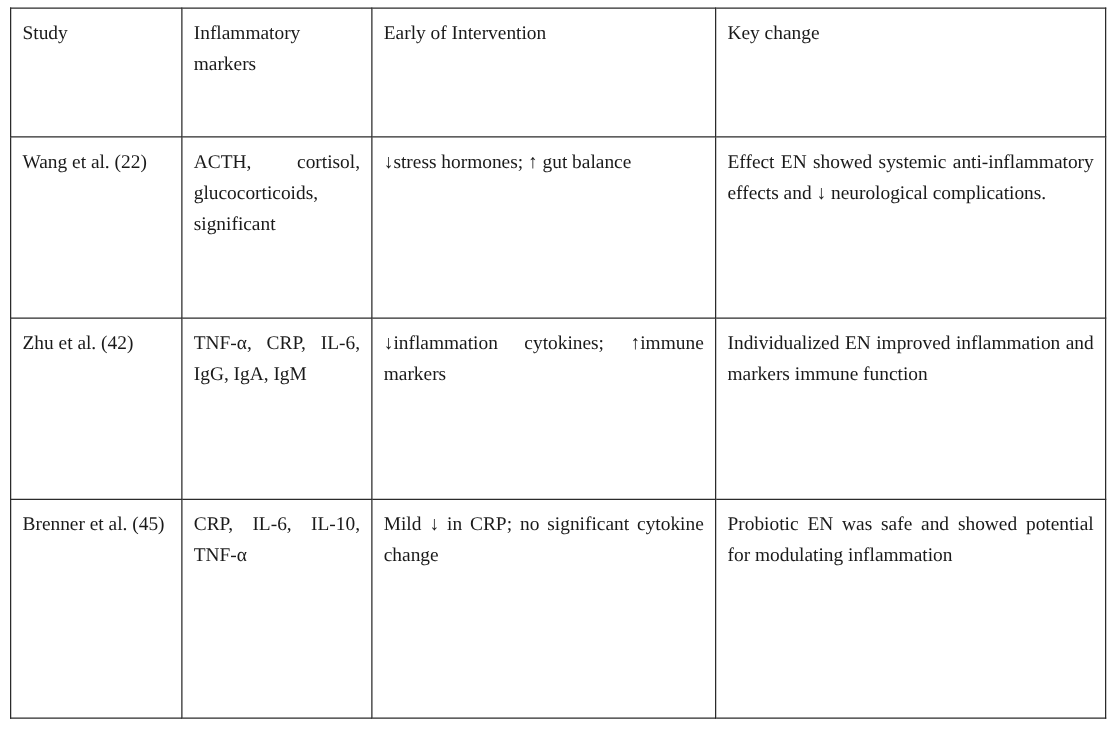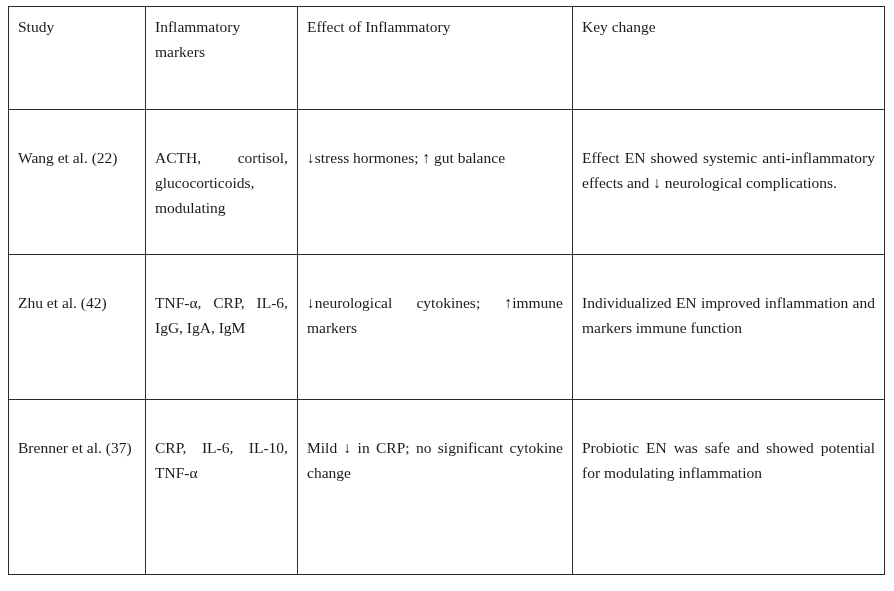--- a/index.html
+++ b/index.html
@@ -56,21 +56,20 @@
   table.study-table tr.data-row.last td {
     height: 160px;
   }
   .cell-text {
     display: block;
   }
   
   td.justify .cell-text {
     text-align: justify;
     text-align-last: left;
-    margin-top: 28px;
   }
 </style>
 </head>
 <body>
 
 <div class="page">
   <table class="study-table">
     <colgroup>
       <col class="c0">
       <col class="c1">
@@ -79,60 +78,60 @@
     </colgroup>
     <tbody>
       <tr class="header-row">
         <td>
           <span class="cell-text">Study</span>
         </td>
         <td>
           <span class="cell-text">Inflammatory markers</span>
         </td>
         <td>
-          <span class="cell-text">Effect of Inflammatory</span>
+          <span class="cell-text">Early of Intervention</span>
         </td>
         <td>
           <span class="cell-text">Key change</span>
         </td>
       </tr>
 
       <tr class="data-row">
         <td class="justify">
           <span class="cell-text">Wang et al. (22)</span>
         </td>
         <td class="justify">
-          <span class="cell-text">ACTH, cortisol, glucocorticoids, modulating</span>
+          <span class="cell-text">ACTH, cortisol, glucocorticoids, significant</span>
         </td>
         <td class="justify">
           <span class="cell-text">↓stress hormones; ↑ gut balance</span>
         </td>
         <td class="justify">
           <span class="cell-text">Effect EN showed systemic anti-inflammatory effects and ↓ neurological complications.</span>
         </td>
       </tr>
 
       <tr class="data-row">
         <td class="justify">
           <span class="cell-text">Zhu et al. (42)</span>
         </td>
         <td class="justify">
           <span class="cell-text">TNF-α, CRP, IL-6, IgG, IgA, IgM</span>
         </td>
         <td class="justify">
-          <span class="cell-text">↓neurological cytokines; ↑immune markers</span>
+          <span class="cell-text">↓inflammation cytokines; ↑immune markers</span>
         </td>
         <td class="justify">
           <span class="cell-text">Individualized EN improved inflammation and markers immune function</span>
         </td>
       </tr>
 
       <tr class="data-row last">
         <td class="justify">
-          <span class="cell-text">Brenner et al. (37)</span>
+          <span class="cell-text">Brenner et al. (45)</span>
         </td>
         <td class="justify">
           <span class="cell-text">CRP, IL-6, IL-10, TNF-α</span>
         </td>
         <td class="justify">
           <span class="cell-text">Mild ↓ in CRP; no significant cytokine change</span>
         </td>
         <td class="justify">
           <span class="cell-text">Probiotic EN was safe and showed potential for modulating inflammation</span>
         </td>

